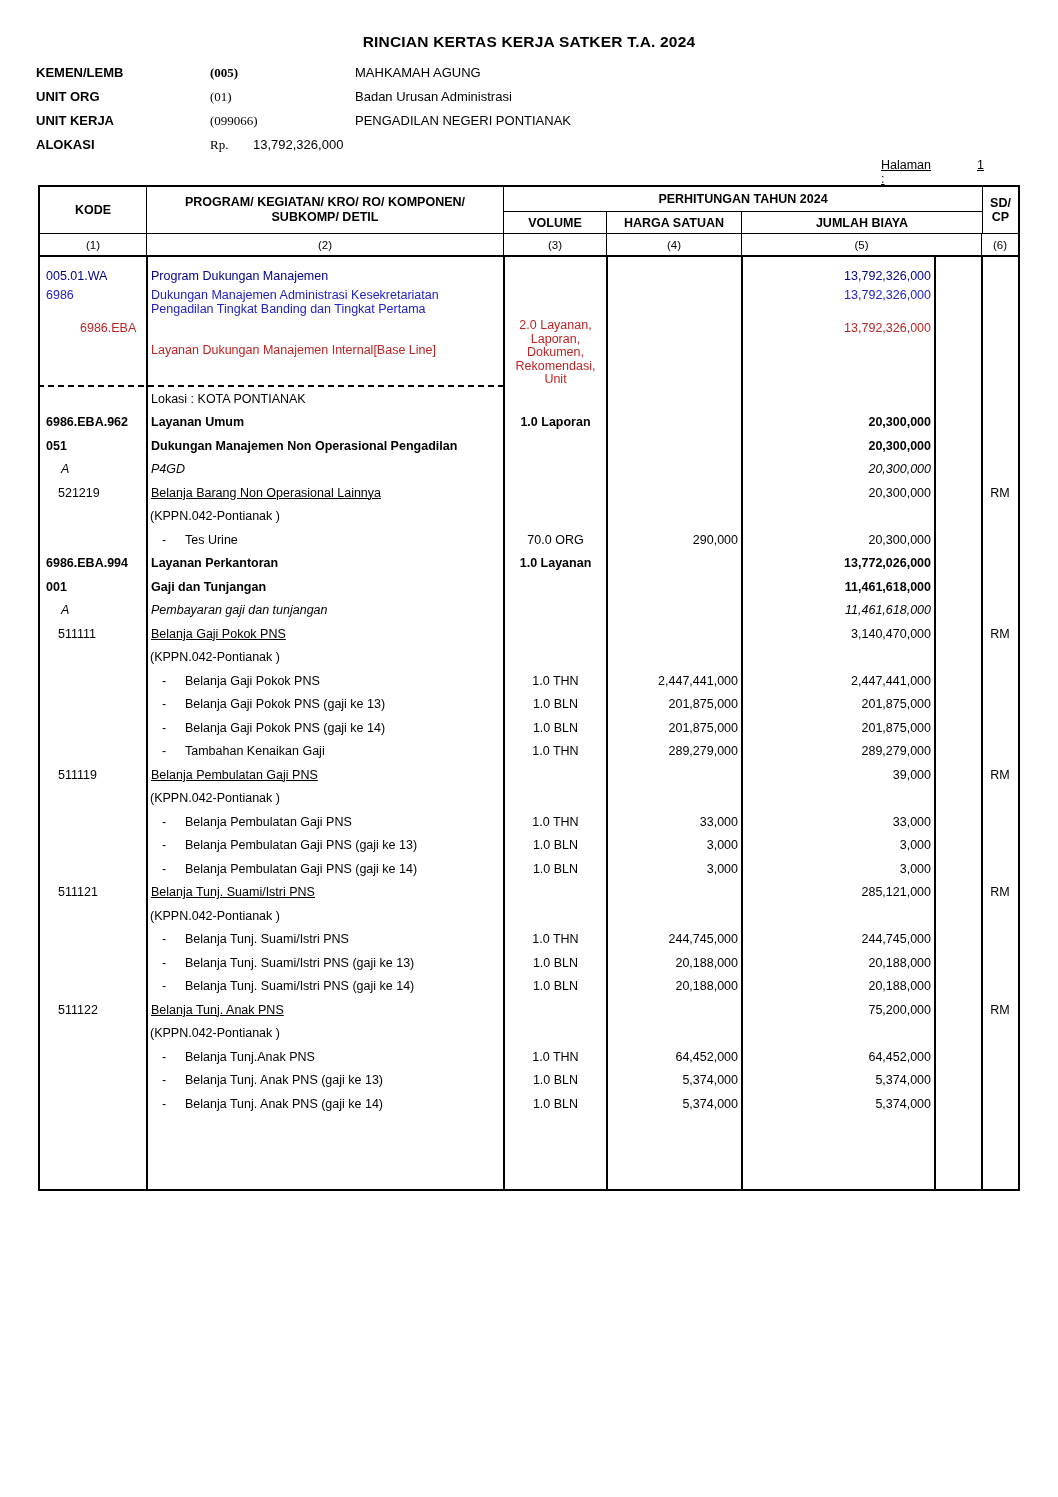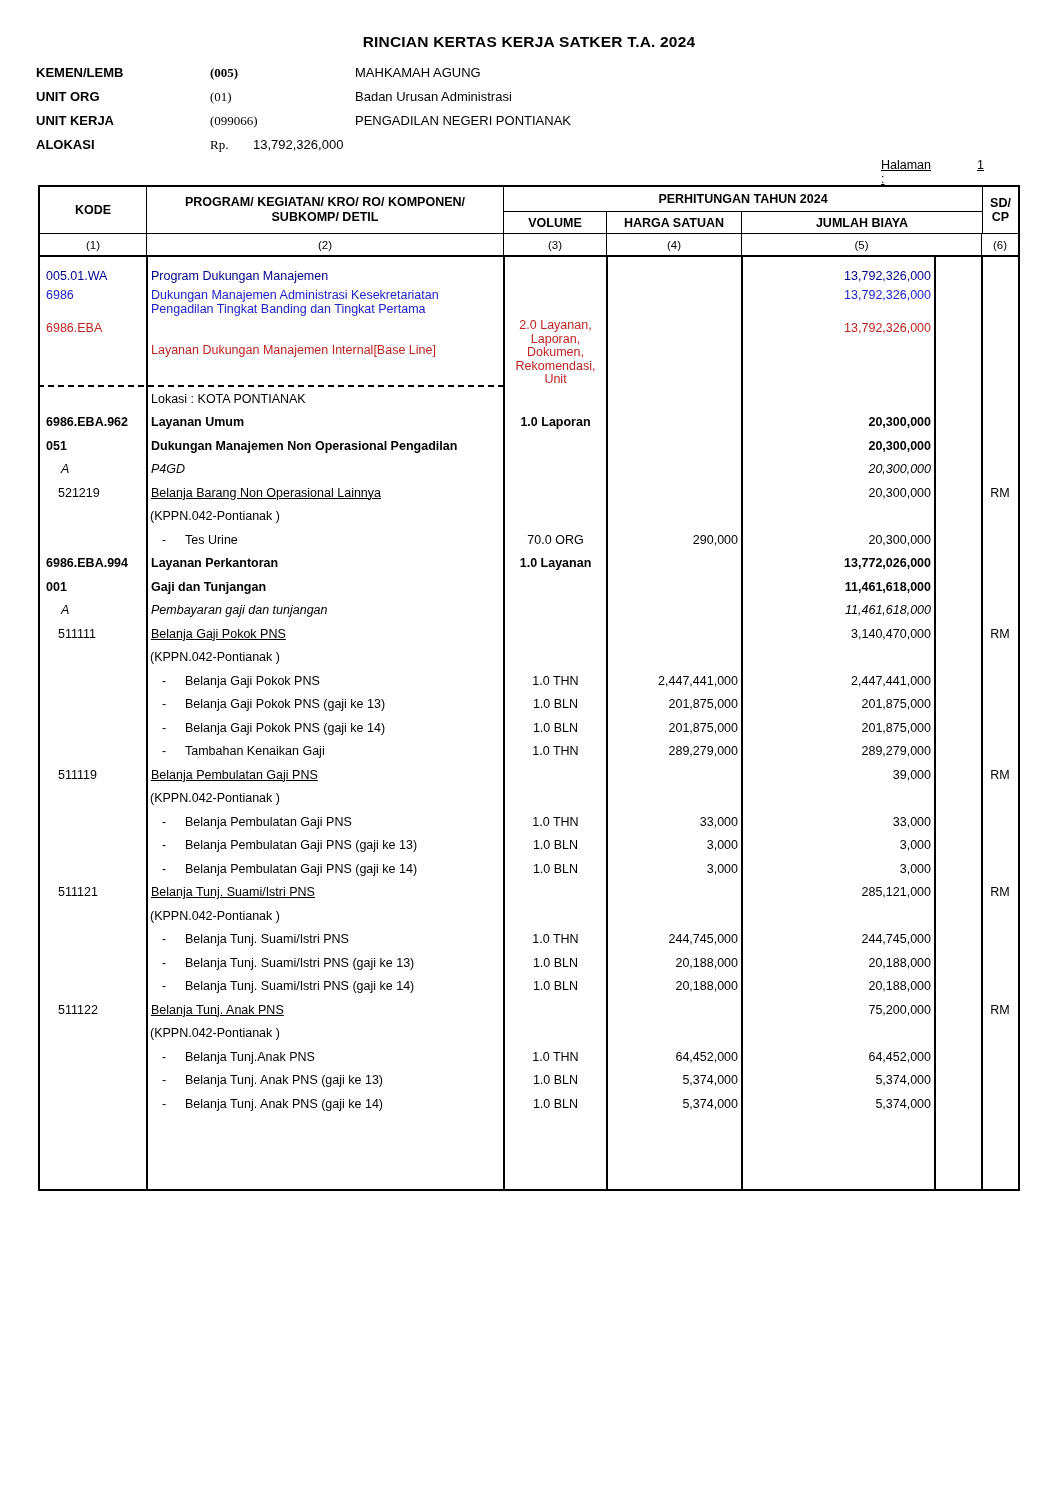--- a/index.html
+++ b/index.html
@@ -55,21 +55,21 @@
   .c-vol{text-align:center;white-space:pre-line;}
   .c-harga{text-align:right;padding-right:4px;}
   .c-jml{text-align:right;padding-right:4px;}
   .c-sd{text-align:center;}
   .row-program{color:var(--navy);min-height:22px;}
   .row-program .c{padding-top:12px;}
   .row-kegiatan{color:var(--keg);min-height:34px;}
   .row-output{color:var(--out);min-height:66px;}
   .row-output .c-desc{padding-top:26px;}
   .row-output .c-vol{padding-top:2px;line-height:13.5px;}
-  .row-output .c-code,.row-output .c-jml{padding-top:4px;}
+  .row-output .c-code,.row-output .c-jml{padding-top:4px;margin-left:34px;}
   .row-bold{font-weight:bold;}
   .row-italic{font-style:italic;}
   .row-italic .c-code{padding-left:21px;}
   .row-acct .c-code{padding-left:18px;}
   .row-acct .c-desc .txt{text-decoration:underline;}
   .row-kppn .c-desc{padding-left:3px;}
   .row-detail .c-desc{padding-left:15px;display:flex;}
   .row-detail .dash{width:23px;flex:none;padding-top:0;}
   .dashed-top{position:relative;}
   .dashed-top::before{content:"";position:absolute;left:-2px;top:-2px;width:466px;

